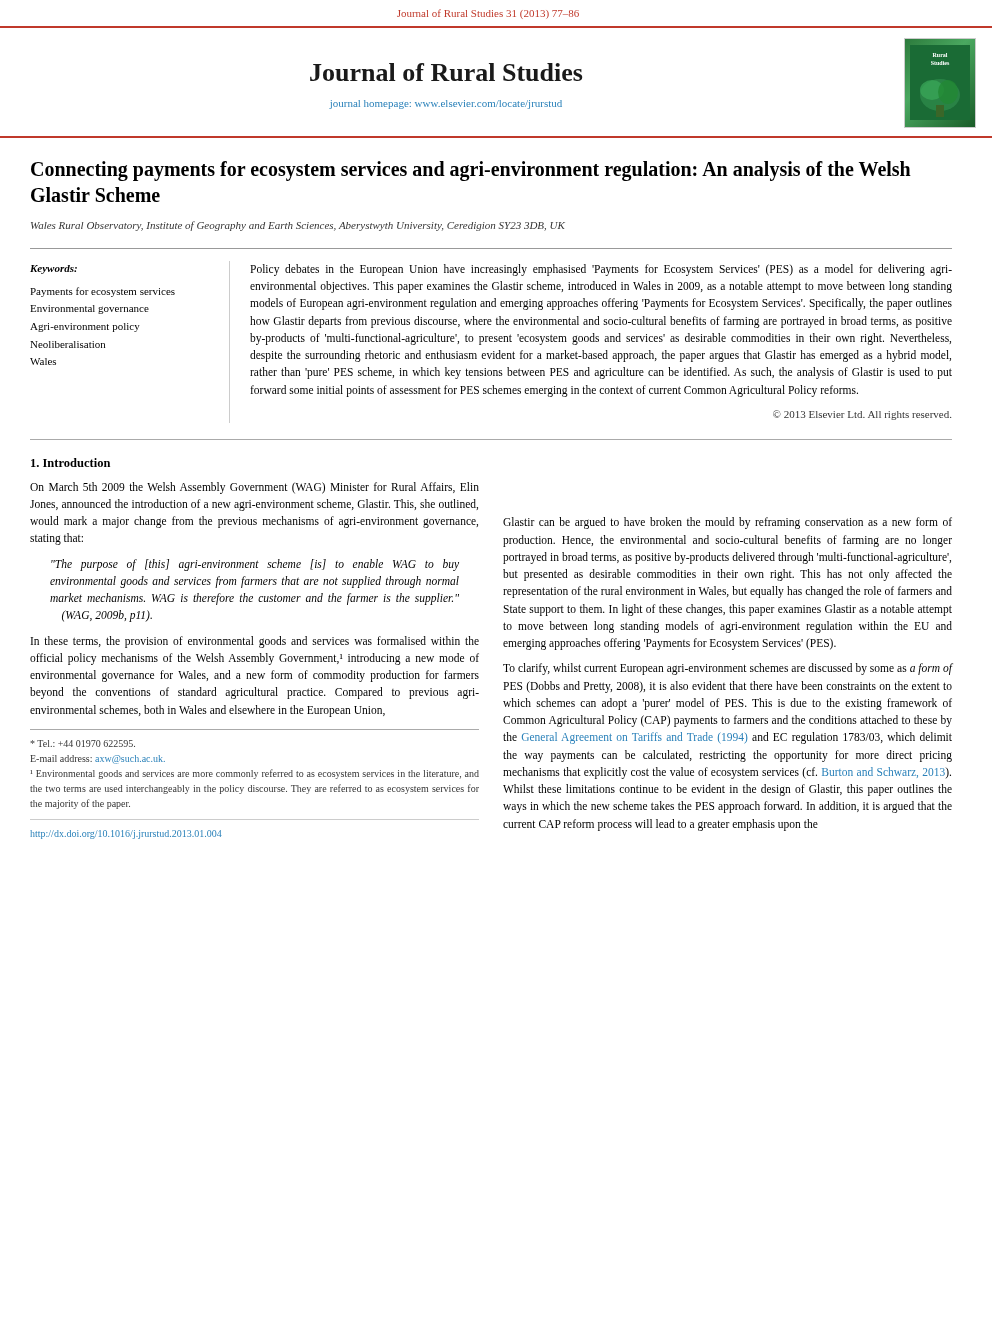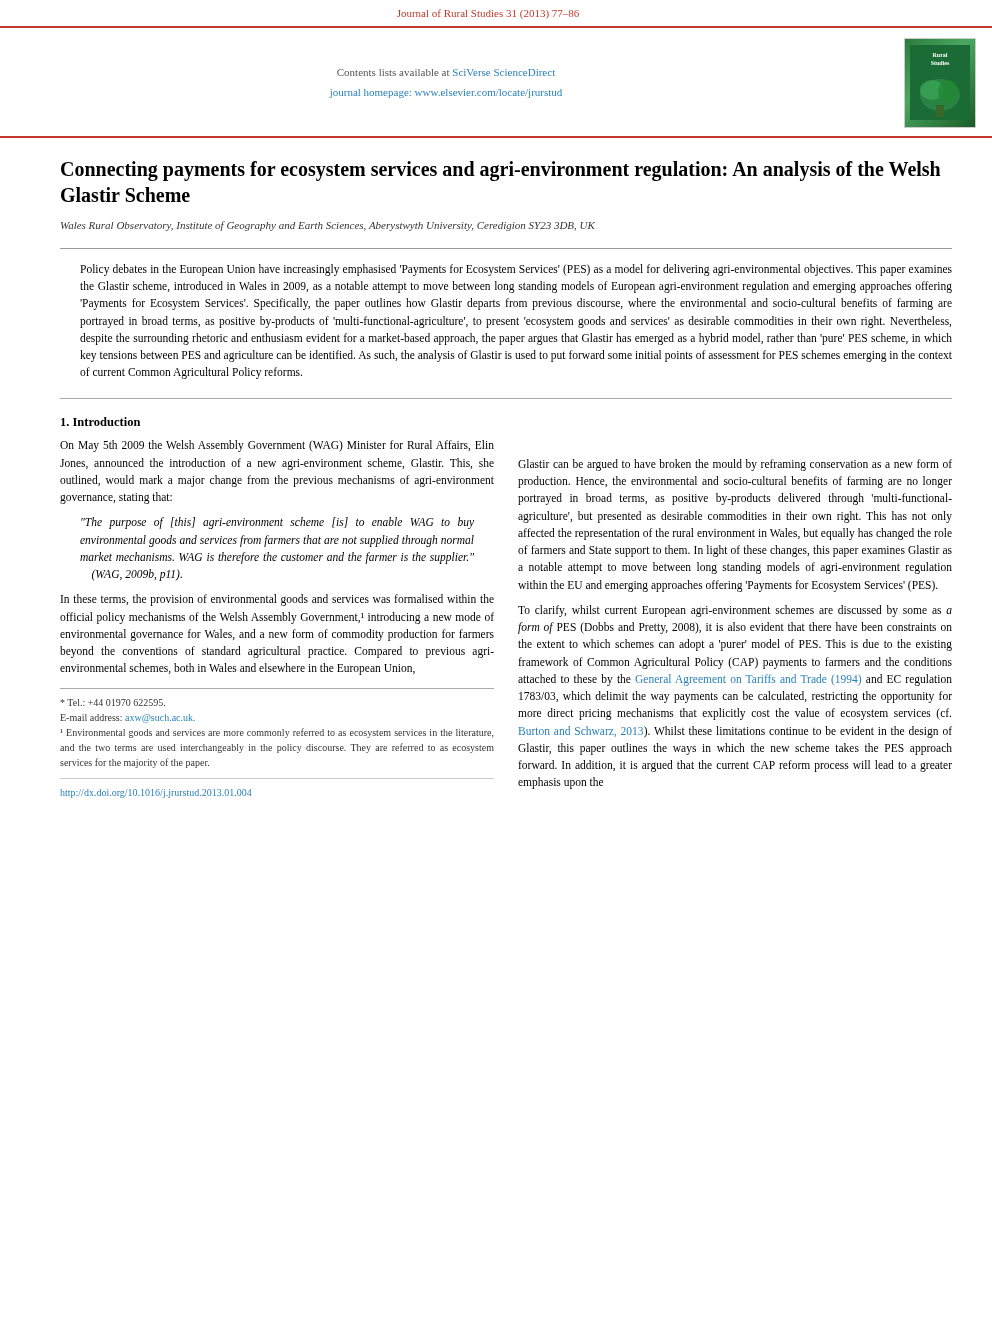--- a/index.html
+++ b/index.html
@@ -94,21 +94,21 @@
       align-items: center;
       justify-content: center;
       color: white;
       font-size: 8px;
       font-weight: bold;
       text-align: center;
       padding: 4px;
     }
     
     .main-content {
-      padding: 18px 40px 20px 60px;
+      padding: 18px 40px 20px 30px;
     }
     
     .article-title {
       font-size: 20px;
       font-weight: bold;
       color: #000;
       line-height: 1.3;
       margin-bottom: 10px;
     }
     .author-name {
@@ -231,24 +231,21 @@
 <body>
 
 <div class="page">
 
   <div class="journal-ref-bar">
     <span>Journal of Rural Studies 31 (2013) 77–86</span>
   </div>
 
   <div class="journal-header">
     <div class="header-center">
-      <div class="sciverse-line">
-        <span>Contents lists available at </span>
-        <a class="sciverse-link">SciVerse ScienceDirect</a>
-      </div>
+      <div class="journal-title-header">Journal of Rural Studies</div>
       <div class="journal-homepage">journal homepage: www.elsevier.com/locate/jrurstud</div>
     </div>
     <div class="header-right">
       <div class="cover-img">
         <svg width="60" height="75" viewBox="0 0 60 75">
           <rect width="60" height="75" fill="#1a6b35"></rect>
           <text x="30" y="12" fill="white" font-size="6" text-anchor="middle" font-weight="bold">Rural</text>
           <text x="30" y="20" fill="white" font-size="6" text-anchor="middle" font-weight="bold">Studies</text>
           <ellipse cx="30" cy="50" rx="20" ry="16" fill="#2d8a4a" opacity="0.8"></ellipse>
           <ellipse cx="22" cy="45" rx="12" ry="10" fill="#3aaa5a" opacity="0.7"></ellipse>
@@ -260,32 +257,41 @@
   </div>
 
   <div class="main-content">
 
     <div class="article-title">Connecting payments for ecosystem services and agri-environment regulation: An analysis of the Welsh Glastir Scheme</div>
 
 
     <div class="affiliation">Wales Rural Observatory, Institute of Geography and Earth Sciences, Aberystwyth University, Ceredigion SY23 3DB, UK</div>
 
     <div class="keywords-abstract">
+      <div class="keywords-col">
+        <div class="keywords-title">Keywords:</div>
+        <div class="keyword-item">Payments for ecosystem services</div>
+        <div class="keyword-item">Environmental governance</div>
+        <div class="keyword-item">Agri-environment policy</div>
+        <div class="keyword-item">Neoliberalisation</div>
+        <div class="keyword-item">Wales</div>
+      </div>
       <div class="abstract-col">
         <div class="abstract-text">Policy debates in the European Union have increasingly emphasised 'Payments for Ecosystem Services' (PES) as a model for delivering agri-environmental objectives. This paper examines the Glastir scheme, introduced in Wales in 2009, as a notable attempt to move between long standing models of European agri-environment regulation and emerging approaches offering 'Payments for Ecosystem Services'. Specifically, the paper outlines how Glastir departs from previous discourse, where the environmental and socio-cultural benefits of farming are portrayed in broad terms, as positive by-products of 'multi-functional-agriculture', to present 'ecosystem goods and services' as desirable commodities in their own right. Nevertheless, despite the surrounding rhetoric and enthusiasm evident for a market-based approach, the paper argues that Glastir has emerged as a hybrid model, rather than 'pure' PES scheme, in which key tensions between PES and agriculture can be identified. As such, the analysis of Glastir is used to put forward some initial points of assessment for PES schemes emerging in the context of current Common Agricultural Policy reforms.</div>
+        <div class="copyright-line">© 2013 Elsevier Ltd. All rights reserved.</div>
       </div>
     </div>
 
     <hr class="section-divider">
 
     <div class="body-columns">
 
       <div class="body-col">
         <div class="section-title">1. Introduction</div>
-        <div class="body-paragraph">On May 5th 2009 the Welsh Assembly Government (WAG) Minister for Rural Affairs, Elin Jones, announced the introduction of a new agri-environment scheme, Glastir. This, she outlined, would mark a major change from the previous mechanisms of agri-environment governance, stating that:</div>
+        <div class="body-paragraph">On March 5th 2009 the Welsh Assembly Government (WAG) Minister for Rural Affairs, Elin Jones, announced the introduction of a new agri-environment scheme, Glastir. This, she outlined, would mark a major change from the previous mechanisms of agri-environment governance, stating that:</div>
         <div class="blockquote-text">
           <span>"The purpose of [this] agri-environment scheme [is] to enable WAG to buy environmental goods and services from farmers that are not supplied through normal market mechanisms. WAG is therefore the customer and the farmer is the supplier."</span>
           &nbsp;&nbsp;&nbsp;&nbsp;<span>(WAG, 2009b, p11).</span>
         </div>
         <div class="body-paragraph">
           <span>In these terms, the provision of environmental goods and services was formalised within the official policy mechanisms of the Welsh Assembly Government,¹ introducing a new mode of environmental governance for Wales, and a new form of commodity production for farmers beyond the conventions of standard agricultural practice. Compared to previous agri-environmental schemes, both in Wales and elsewhere in the European Union,</span>
         </div>
 
         <div class="footnotes-section">
           <div>* Tel.: +44 01970 622595.</div>

